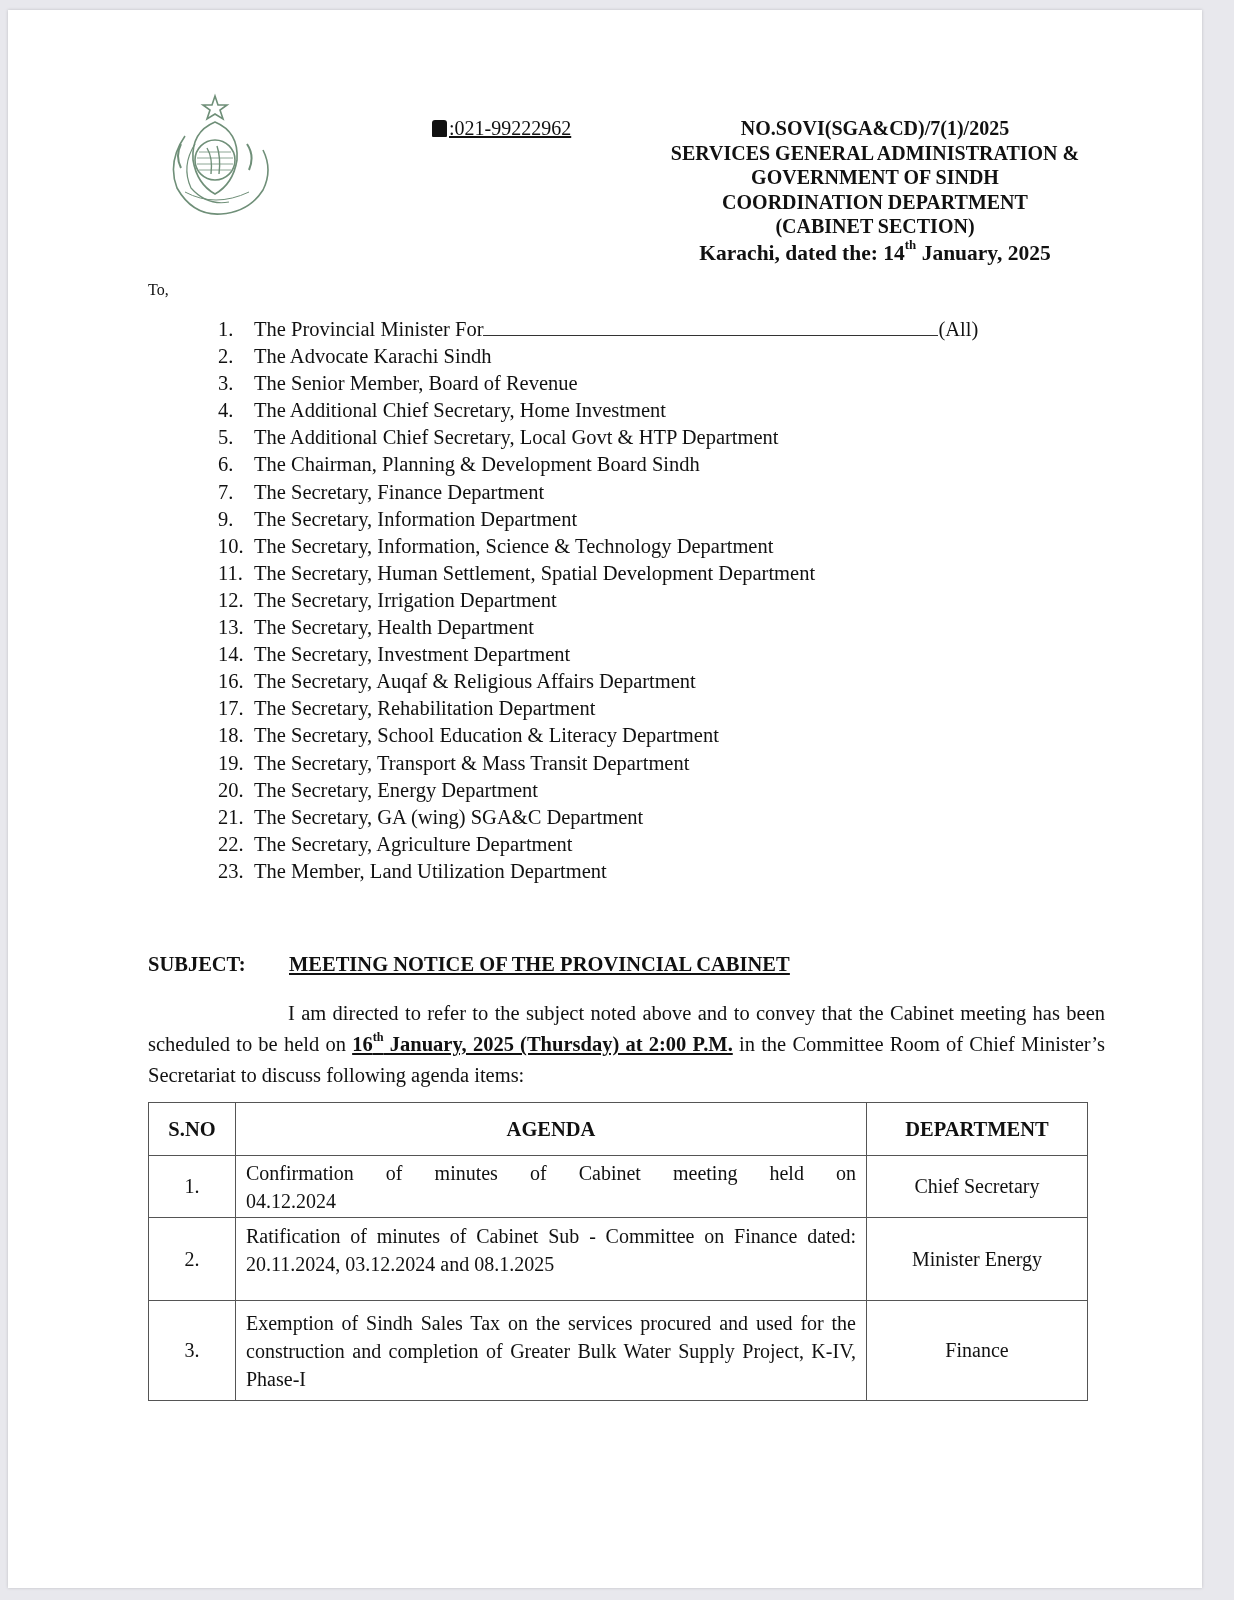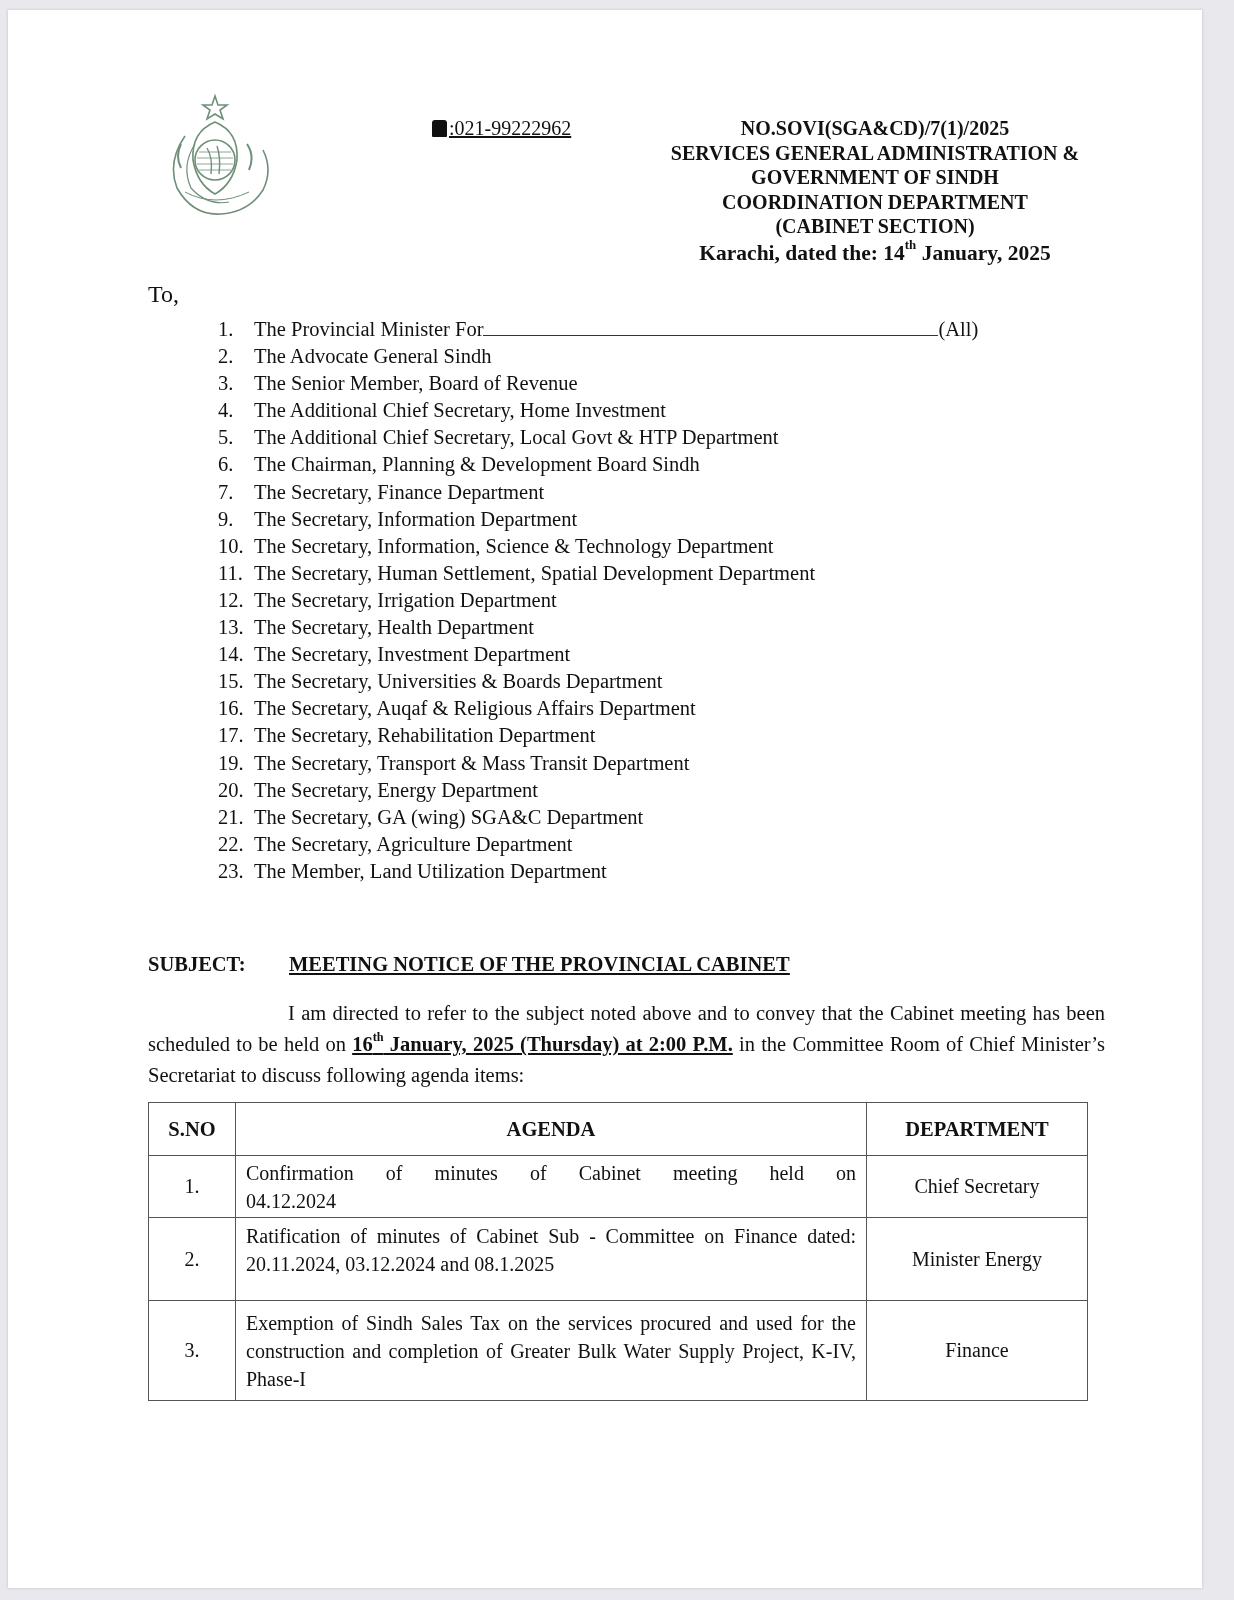--- a/index.html
+++ b/index.html
@@ -11,21 +11,21 @@
     position:absolute; left:8px; top:10px; width:1194px; height:1578px;
     background:#fff; box-shadow:0 0 3px rgba(0,0,0,0.18);
   }
   .abs { position:absolute; }
   .emblem { left:155px; top:92px; width:128px; height:130px; }
   .phone { left:385px; top:117px; font-weight:normal; font-size:20px; text-decoration:underline; white-space:nowrap;padding-left:47px; }
   .phone .ph-icon { display:inline-block; width:15px; height:17px; background:#111; border-radius:3px 3px 1px 1px; vertical-align:-2px; margin-right:2px; }
   .header { left:640px; top:116px; width:470px; text-align:center; font-weight:bold; font-size:20px; line-height:24.6px; }
   .header .dated { font-size:21.5px; margin-top:2px; }
   sup { font-size:0.6em; line-height:0; vertical-align:0.85em; }
-  .to { left:148px; top:281px; font-size:24px; }
+  .to { left:148px; top:281px; font-size:16px; }
   .recipients { left:218px; top:316px; width:820px; list-style:none; margin:0; padding:0; font-size:20.5px; line-height:27.1px; }
   .recipients li { white-space:nowrap; }
   .recipients .num { display:inline-block; width:36px; }
   .blank { display:inline-block; width:455px; border-bottom:1.5px solid #333; height:18px; vertical-align:baseline; }
   .subject { left:148px; top:953px; font-size:20.5px; font-weight:bold; white-space:nowrap;text-decoration:underline; }
   .subject .lbl { display:inline-block; width:141px; }
   .subject .val { text-decoration:underline; }
   .para { left:148px; top:998px; width:957px; font-size:20.5px; line-height:31px; text-align:justify; }
   .para .indent { display:inline-block; width:140px; }
   .para .hl { font-weight:bold; text-decoration:underline; }
@@ -68,35 +68,35 @@
   <div>GOVERNMENT OF SINDH</div>
   <div>COORDINATION DEPARTMENT</div>
   <div>(CABINET SECTION)</div>
   <div class="dated"><span>Karachi, dated the: 14</span><sup>th</sup><span> January, 2025</span></div>
 </div>
 
 <div class="abs to">To,</div>
 
 <ul class="abs recipients">
   <li><span class="num">1.</span><span>The Provincial Minister For</span><span class="blank"></span><span>(All)</span></li>
-  <li><span class="num">2.</span><span>The Advocate General Sindh</span></li>
+  <li><span class="num">2.</span><span>The Advocate Karachi Sindh</span></li>
   <li><span class="num">3.</span><span>The Senior Member, Board of  Revenue</span></li>
   <li><span class="num">4.</span><span>The Additional Chief Secretary, Home Investment</span></li>
   <li><span class="num">5.</span><span>The Additional Chief Secretary, Local Govt &amp; HTP Department</span></li>
   <li><span class="num">6.</span><span>The Chairman, Planning &amp; Development Board Sindh</span></li>
   <li><span class="num">7.</span><span>The Secretary, Finance Department</span></li>
   <li><span class="num">9.</span><span>The Secretary, Information Department</span></li>
   <li><span class="num">10.</span><span>The Secretary, Information, Science &amp; Technology Department</span></li>
   <li><span class="num">11.</span><span>The Secretary, Human Settlement, Spatial Development Department</span></li>
   <li><span class="num">12.</span><span>The Secretary, Irrigation Department</span></li>
   <li><span class="num">13.</span><span>The Secretary, Health Department</span></li>
   <li><span class="num">14.</span><span>The Secretary, Investment Department</span></li>
-  <li><span class="num">15.</span><span>The Secretary, Universities &amp; Boards Department</span></li>
   <li><span class="num">16.</span><span>The Secretary, Auqaf &amp; Religious Affairs Department</span></li>
   <li><span class="num">17.</span><span>The Secretary, Rehabilitation Department</span></li>
+  <li><span class="num">18.</span><span>The Secretary, School Education &amp; Literacy Department</span></li>
   <li><span class="num">19.</span><span>The Secretary, Transport &amp; Mass Transit Department</span></li>
   <li><span class="num">20.</span><span>The Secretary, Energy Department</span></li>
   <li><span class="num">21.</span><span>The Secretary, GA (wing) SGA&amp;C Department</span></li>
   <li><span class="num">22.</span><span>The Secretary, Agriculture Department</span></li>
   <li><span class="num">23.</span><span>The Member, Land Utilization Department</span></li>
 </ul>
 
 <div class="abs subject">
   <span class="lbl">SUBJECT:</span><span class="val">MEETING NOTICE OF THE PROVINCIAL CABINET</span>
 </div>

